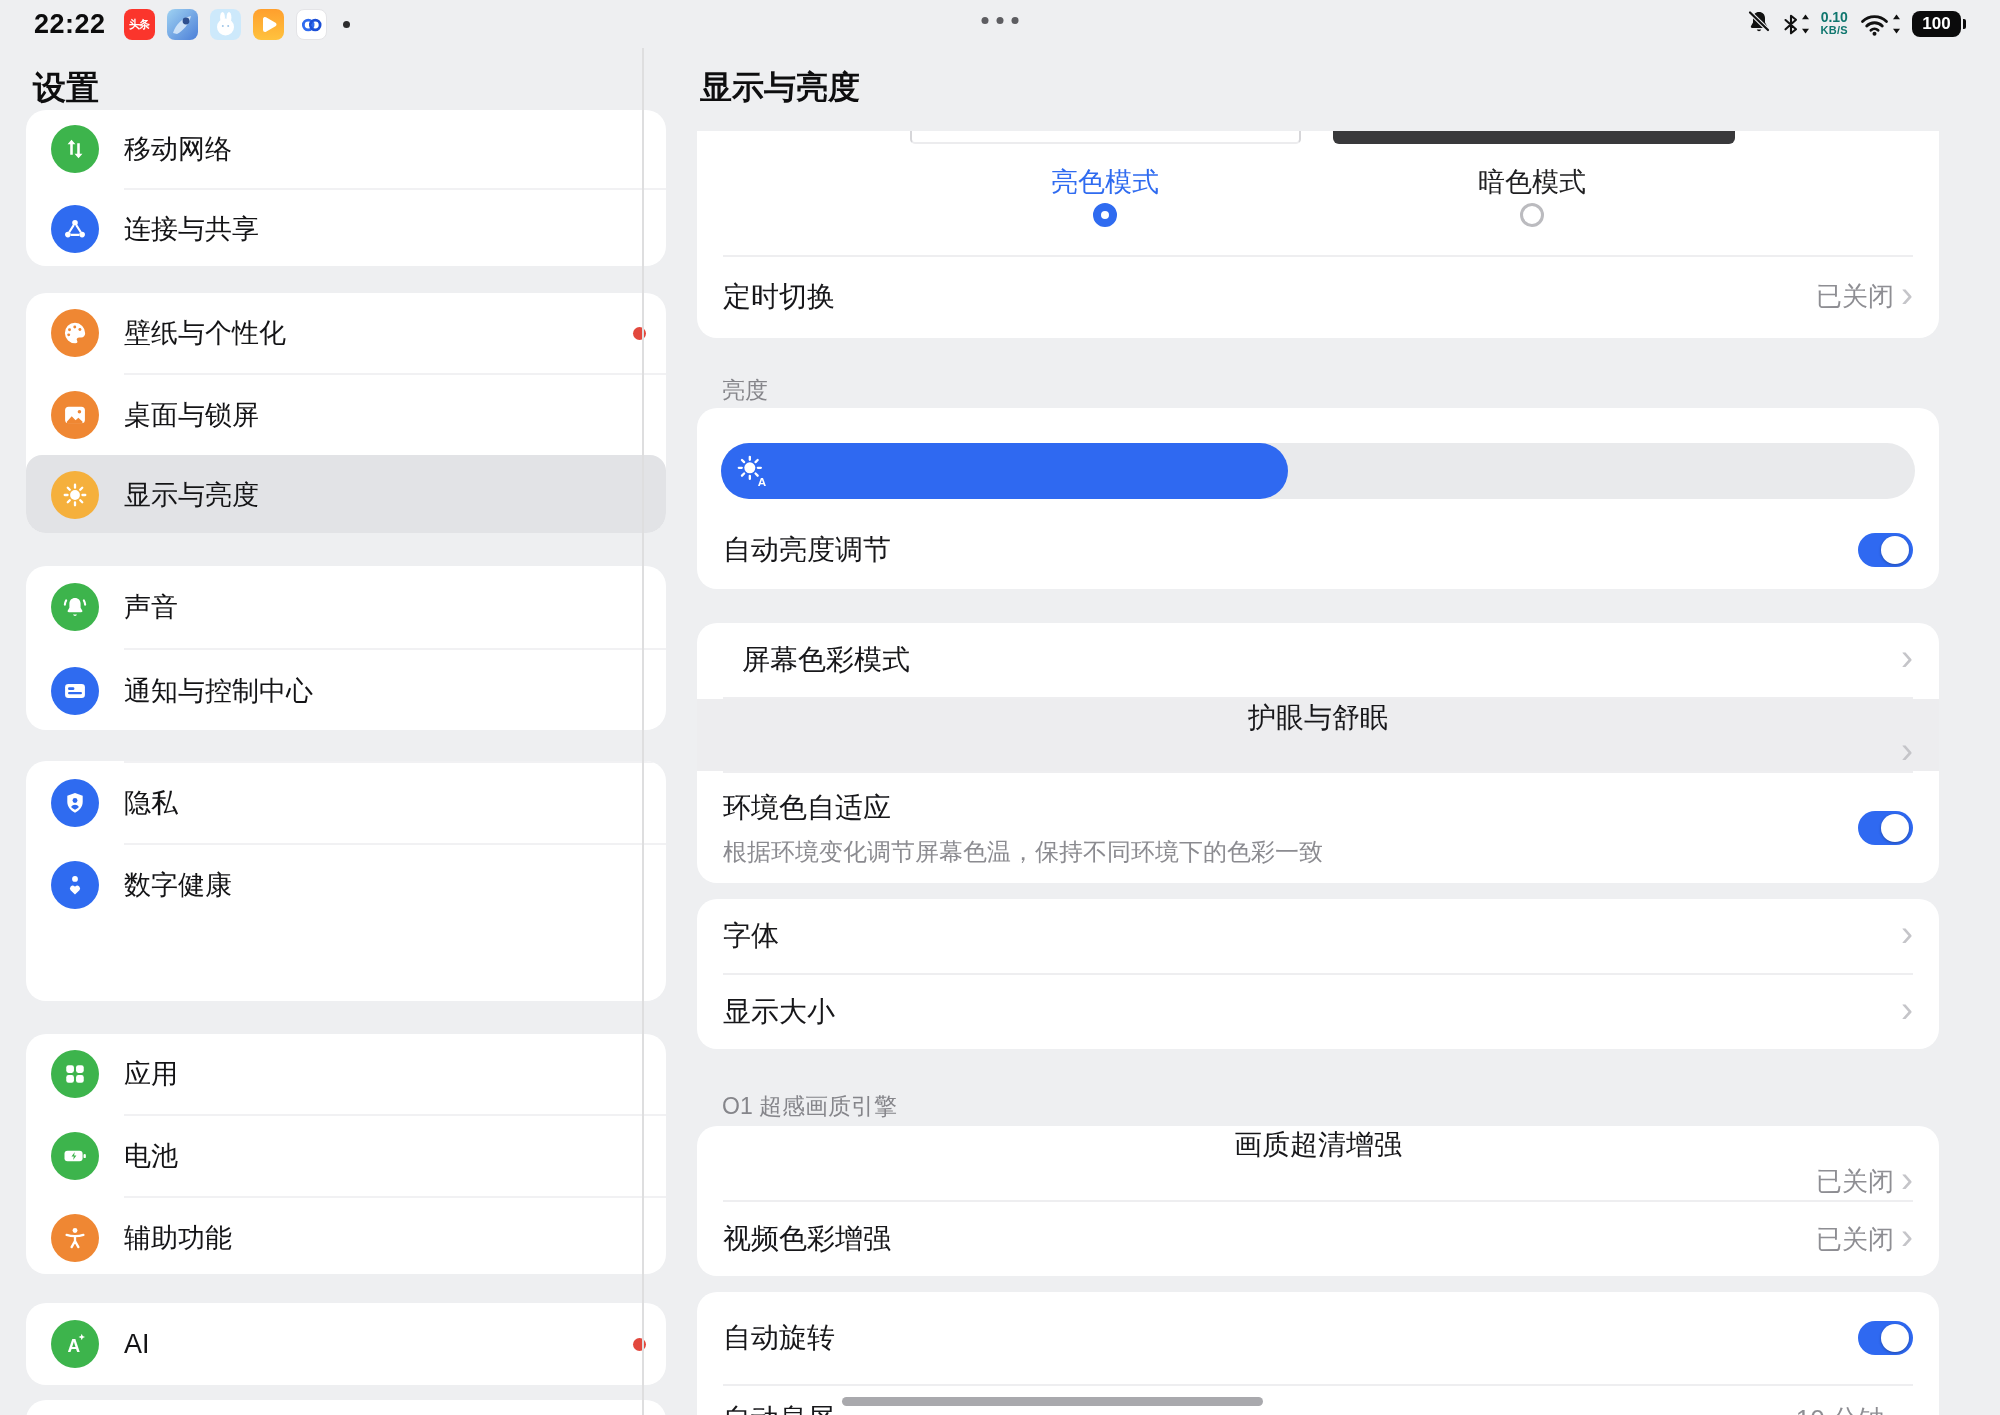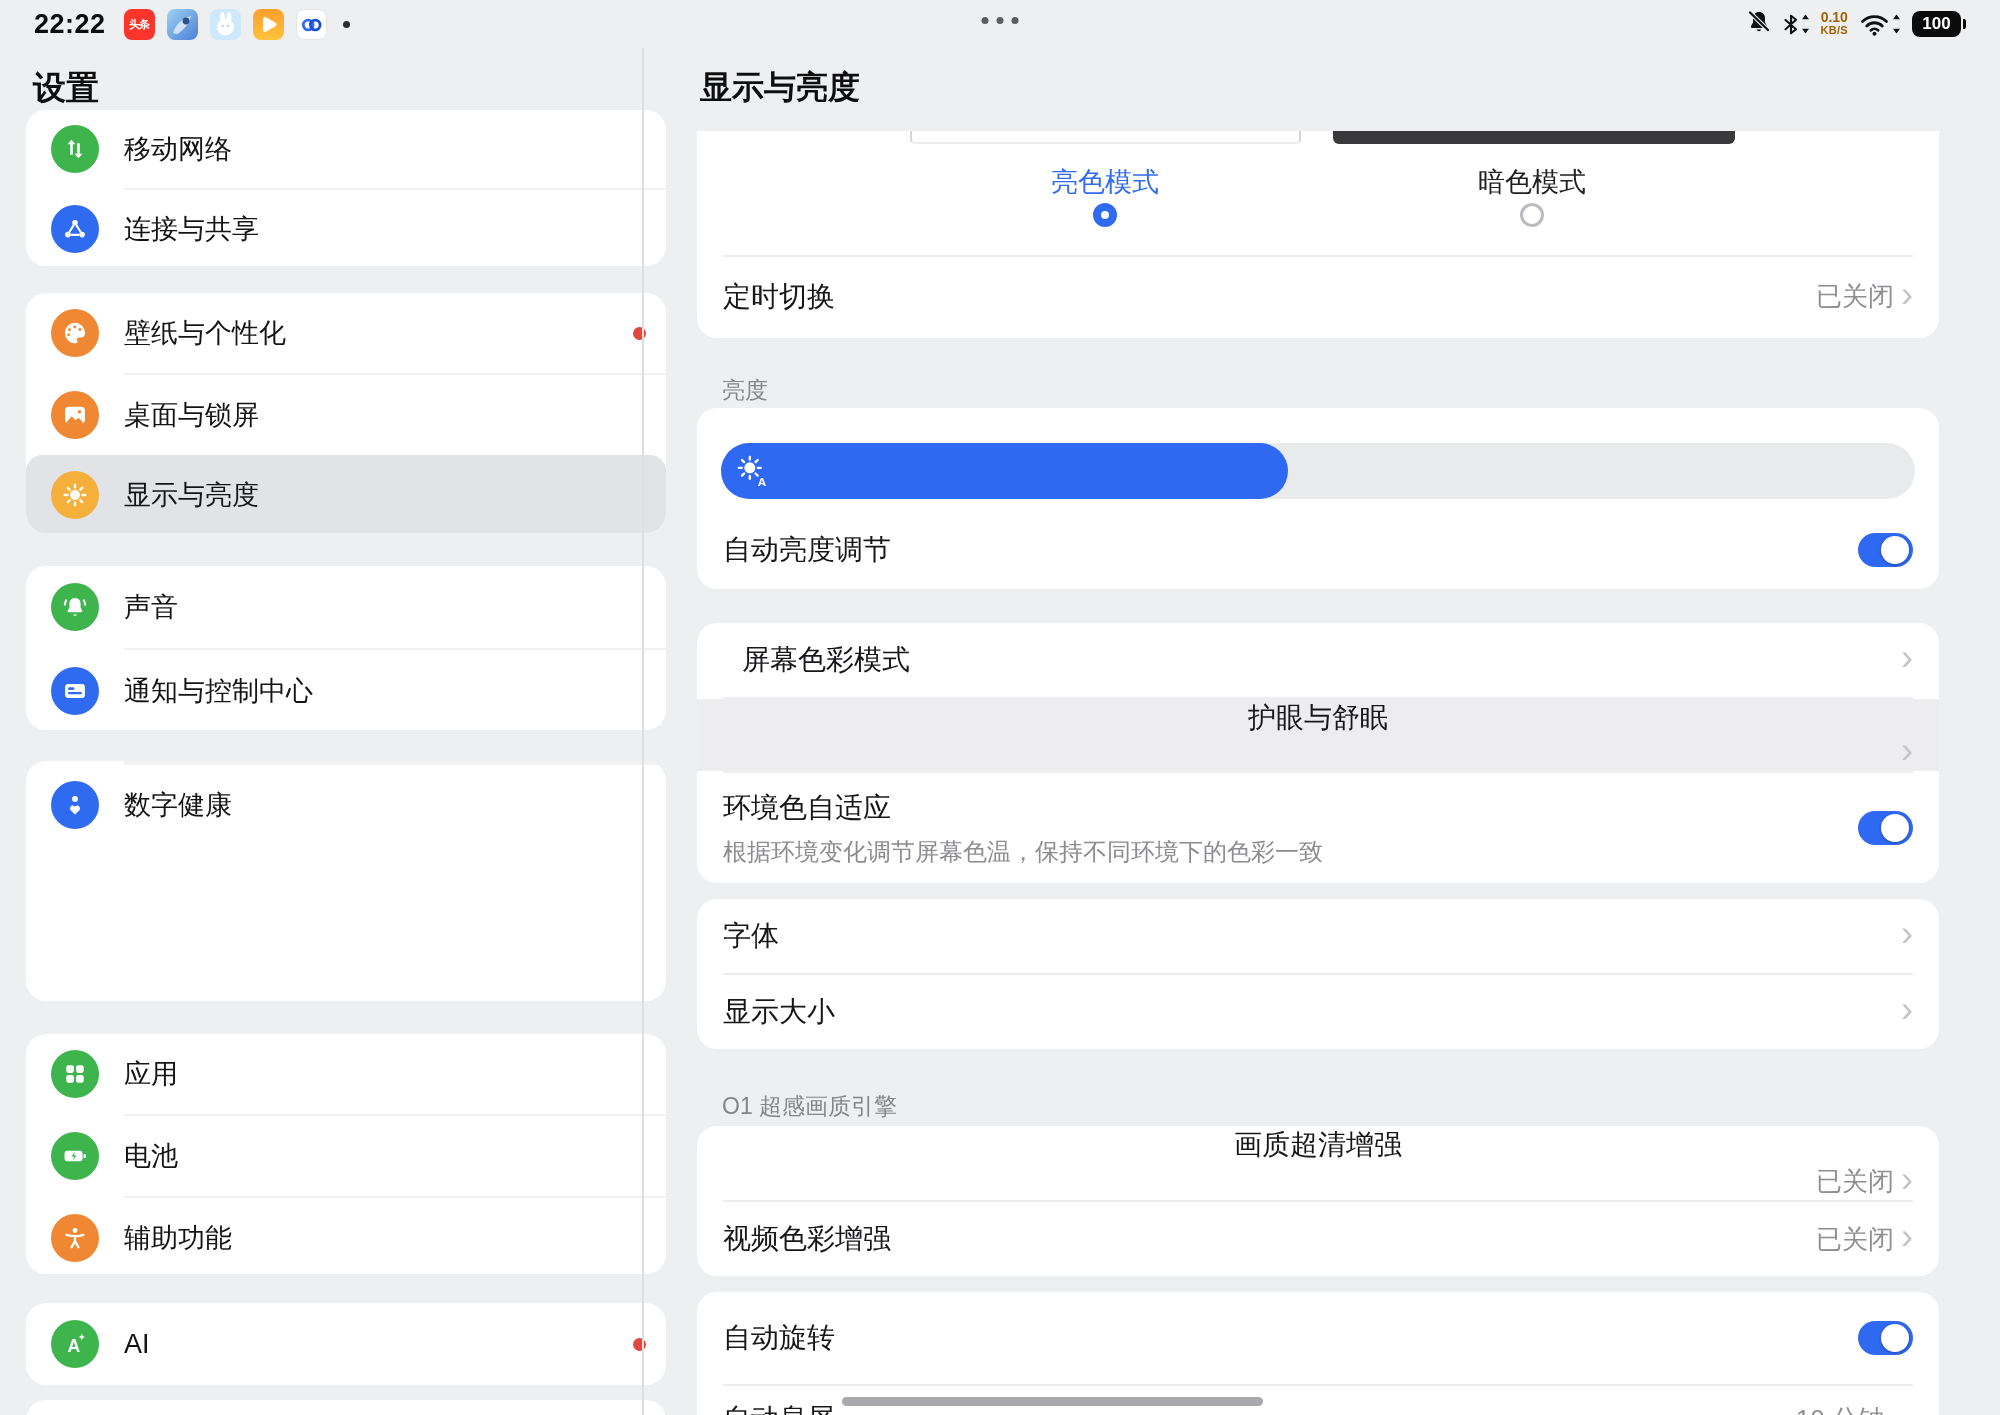--- a/index.html
+++ b/index.html
@@ -14,21 +14,21 @@
   .appicon { width:31px; height:31px; border-radius:8px; flex:none; display:flex; align-items:center; justify-content:center; overflow:hidden; }
   .appicon.toutiao { background:#fb352c; color:#fff; font-size:11px; font-weight:700; letter-spacing:-1px; }
   .appicon.game { background:linear-gradient(135deg,#9fd2f2,#4c7fd8); }
   .appicon.rabbit { background:#cde9fb; }
   .appicon.video { background:linear-gradient(180deg,#ff9f2d,#ffc23e); }
   .appicon.cloud { background:#fff; border:1px solid #e4e4e7; }
   .sb-dot { width:7px; height:7px; border-radius:50%; background:#2c2c2e; margin-left:4px; }
   .sb-center { position:absolute; left:50%; top:17px; transform:translateX(-50%); display:flex; gap:8px; }
   .sb-center i { width:7px; height:7px; border-radius:50%; background:#5d5d61; }
   .sb-right { display:flex; align-items:center; gap:11px; }
-  .speed { text-align:center; line-height:13px; font-weight:700; color:#a16207; }
+  .speed { text-align:center; line-height:13px; font-weight:700; color:#0f766e; }
   .speed .v { font-size:14px; }
   .speed .u { font-size:11px; letter-spacing:.3px; }
   .batt-wrap { position:relative; margin-right:5px; }
   .batt { width:49px; height:26px; background:#0b0b0c; border-radius:8px; color:#fff; font-size:17px; font-weight:700; display:flex; align-items:center; justify-content:center; }
   .batt-nub { position:absolute; right:-5px; top:8px; width:3.5px; height:10px; background:#0b0b0c; border-radius:0 2px 2px 0; }
 
   
   .sidebar { position:absolute; top:48px; left:0; width:642px; bottom:0; }
   .sidebar-title { position:absolute; left:33px; top:18px; font-size:33px; font-weight:700; color:#0e0e0f; }
   .scard { position:absolute; left:26px; width:640px; background:#fff; border-radius:20px; overflow:hidden; }
@@ -245,20 +245,30 @@
               <rect x="6" y="8.8" width="5.5" height="2.4" rx="1.2" fill="#2f6bf0"></rect>
               <rect x="6" y="12.8" width="12" height="2" rx="1" fill="#2f6bf0"></rect>
             </svg>
         </span>
         <span class="slabel">通知与控制中心</span>
       </div>
     </div>
 
     <div class="scard" style="top:713px; height:240px;">
       <div class="sdiv"></div>
+      <div class="srow">
+        <span class="ic" style="background-color: rgb(47, 107, 240);">
+          <svg width="28" height="28" viewBox="0 0 24 24">
+              <path fill="#fff" d="M12 3.4 18.6 5.7v5.1c0 4.5-2.7 7.6-6.6 9.5-3.9-1.9-6.6-5-6.6-9.5V5.7Z"></path>
+              <circle cx="12" cy="9.8" r="2.1" fill="#2f6bf0"></circle>
+              <path d="M8.6 15.4a3.9 3.9 0 0 1 6.8 0c-1 1-2.1 1.8-3.4 2.4-1.3-.6-2.4-1.4-3.4-2.4Z" fill="#2f6bf0"></path>
+            </svg>
+        </span>
+        <span class="slabel">隐私</span>
+      </div>
       <div class="sdiv"></div>
       <div class="srow">
         <span class="ic" style="background-color: rgb(47, 107, 240);">
           <svg width="28" height="28" viewBox="0 0 24 24">
               <circle cx="12" cy="6.8" r="2.5" fill="#fff"></circle>
               <path fill="#fff" d="M12 20.2 8.2 16.6a2.5 2.5 0 0 1 3.4-3.6l.4.4.4-.4a2.5 2.5 0 0 1 3.4 3.6Z"></path>
             </svg>
         </span>
         <span class="slabel">数字健康</span>
       </div>

